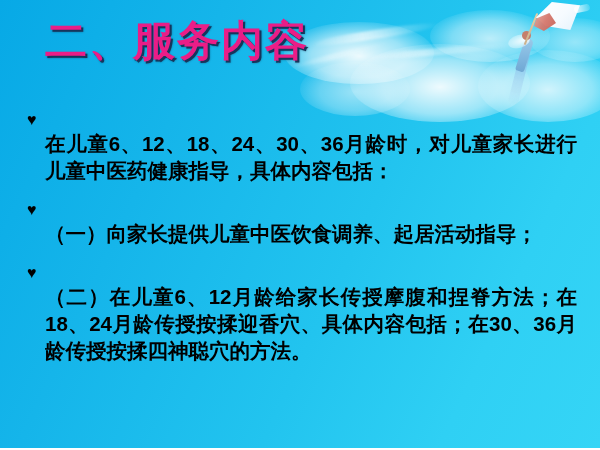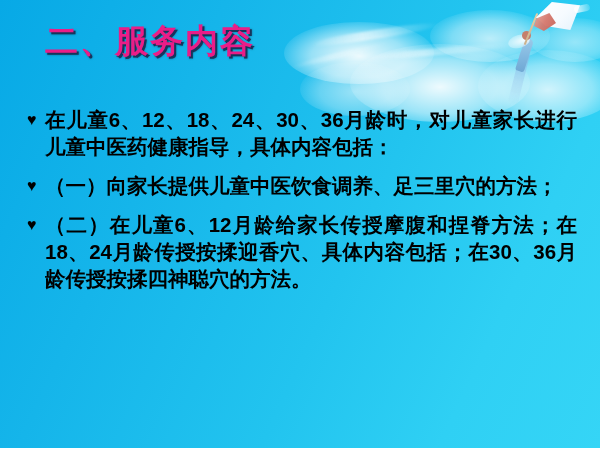--- a/index.html
+++ b/index.html
@@ -124,21 +124,21 @@
     border-radius: 4px;
   }
 
   
   .title {
     position: absolute;
     left: 45px;
     top: 22px;
     font-family: "Liberation Serif", "DejaVu Serif", serif;
     font-weight: bold;
-    font-size: 33px;
+    font-size: 42px;
     line-height: 38px;
     letter-spacing: 2px;
     color: #ea1d87;
     text-shadow: 2px 2px 0 #16355c, 2px 2px 2px rgba(10,25,50,0.55);
     white-space: nowrap;
   }
 
   
   .body-list {
     position: absolute;
@@ -165,20 +165,21 @@
   .bullet-text {
     flex: 1 1 auto;
     font-family: "Liberation Sans", "DejaVu Sans", sans-serif;
     font-weight: bold;
     font-size: 20.5px;
     line-height: 27px;
     color: #000000;
     letter-spacing: 0px;
     text-align: justify;
     text-justify: inter-character;
+    margin-top: 24px;
   }
 
   .bottom-edge {
     position: absolute;
     left: 0;
     bottom: 0;
     width: 600px;
     height: 2px;
     background: #ffffff;
   }
@@ -215,21 +216,21 @@
 
   <div class="body-list">
 
     <div class="bullet-row">
       <span class="heart-icon">♥</span>
       <span class="bullet-text">在儿童6、12、18、24、30、36月龄时，对儿童家长进行儿童中医药健康指导，具体内容包括：</span>
     </div>
 
     <div class="bullet-row">
       <span class="heart-icon">♥</span>
-      <span class="bullet-text">（一）向家长提供儿童中医饮食调养、足三里穴的方法；</span>
+      <span class="bullet-text">（一）向家长提供儿童中医饮食调养、起居活动指导；</span>
     </div>
 
     <div class="bullet-row">
       <span class="heart-icon">♥</span>
       <span class="bullet-text">（二）在儿童6、12月龄给家长传授摩腹和捏脊方法；在18、24月龄传授按揉迎香穴、具体内容包括；在30、36月龄传授按揉四神聪穴的方法。</span>
     </div>
 
   </div>
 
   <div class="bottom-edge"></div>

